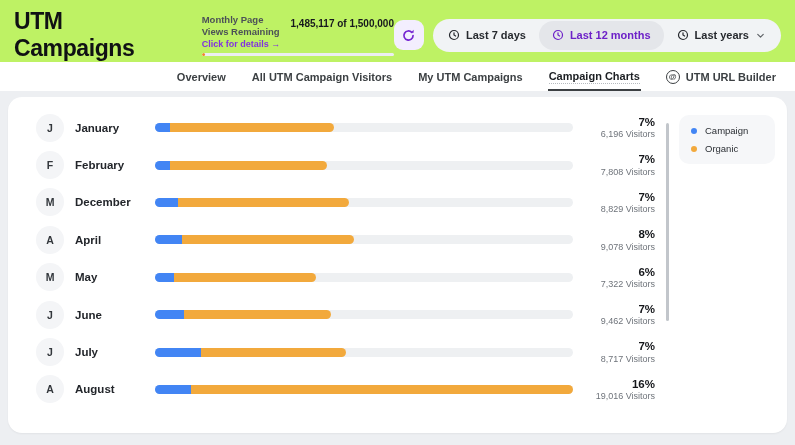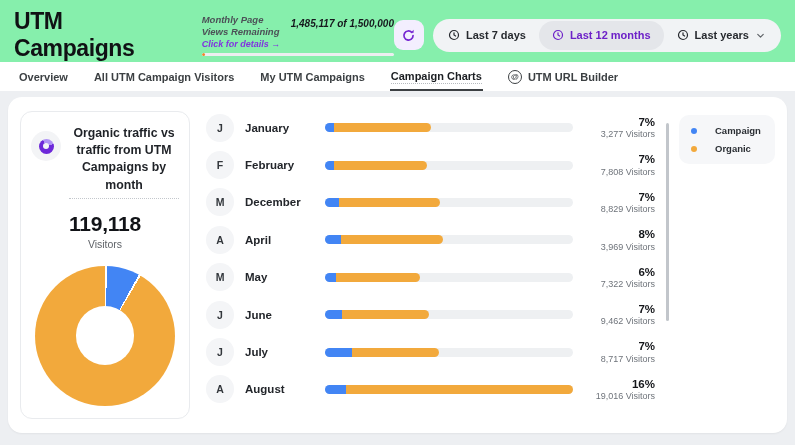--- a/index.html
+++ b/index.html
@@ -1,43 +1,43 @@
 <!DOCTYPE html>
 <html><head>
 <meta charset="utf-8">
 <style>
   * { margin:0; padding:0; box-sizing:border-box; }
   html,body { width:795px; height:445px; overflow:hidden;
     font-family:"Liberation Sans", sans-serif; background:#edeff2; }
 
   
-  .header { height:62px; background:#86efac; display:flex; align-items:center;
+  .header { height:62px; background:#bef264; display:flex; align-items:center;
     padding:8px 14px 0 14px; }
   .app-title { font-size:23px; font-weight:700; color:#101114; letter-spacing:-0.4px; }
-  .pv-block { margin-left:16px; width:196px;font-style:italic; }
+  .pv-block { margin-left:16px; width:196px; }
   .pv-top { display:flex; align-items:flex-start; }
   .pv-labels { flex:1; }
   .pv-label { font-size:9.5px; font-weight:600; color:#4c5157; line-height:1.25; }
   .pv-link { font-size:9px; font-weight:600; color:#8132e0; margin-top:1px; cursor:pointer; }
   .pv-value { font-size:10px; font-weight:700; color:#16181d; margin-left:8px; white-space:nowrap; margin-top:4px; }
   .pv-bar { height:3.5px; background:#eceef0; border-radius:2px; margin-top:4px; overflow:hidden; }
   .pv-bar-fill { height:100%; border-radius:2px; }
   .controls { margin-left:auto; display:flex; align-items:center; gap:9px; }
   .refresh-btn { width:30px; height:30px; border-radius:9px; background:#f3eefe;
     display:flex; align-items:center; justify-content:center; cursor:pointer; border:none; }
   .range-group { background:#f1f3f5; border-radius:17px; height:33px; display:flex;
     align-items:center; padding:2px; }
   .range-btn { display:flex; align-items:center; gap:6px; height:29px; padding:0 13px;
     border-radius:15px; font-size:11px; font-weight:600; color:#26292e; cursor:pointer;
     background:transparent; border:none; font-family:inherit; white-space:nowrap; }
   .range-btn.active { background:#e4e6ea; color:#6d21c8; }
   .range-btn svg { flex:0 0 auto; }
 
   
-  .tabs { background:#fff; display:flex; gap:24px; padding:0 18px; height:29px; }
+  .tabs { background:#fff; display:flex; gap:24px; padding:0 18px; height:29px;justify-content:flex-end; }
   .tab { display:flex; align-items:center; gap:6px; font-size:11px; font-weight:600;
     color:#3c4043; cursor:pointer; padding:2px 1px 0; border-bottom:2.5px solid transparent; }
   .tab.active { color:#1b1e22; border-bottom-color:#3c4043; }
   .tab.active .tab-label { border-bottom:1px dotted #b7bbc0; padding-bottom:1px; }
   .at-icon { width:14px; height:14px; border:1.4px solid #3c4043; border-radius:50%;
     display:inline-flex; align-items:center; justify-content:center; font-size:8px;
     font-weight:700; color:#3c4043; line-height:1; }
 
   
   .content { padding:6px 8px 12px; }
@@ -77,22 +77,22 @@
   .row-right { width:72px; margin-left:10px; text-align:right; flex:0 0 auto; }
   .row-pct { font-size:11.5px; font-weight:700; color:#15171b; }
   .row-visitors { font-size:9px; color:#6e737a; margin-top:1.5px; }
   .scrollbar-thumb { position:absolute; right:0; top:16px; width:3px; height:198px;
     background:#c2c6cb; border-radius:2px; cursor:pointer; }
 
   
   .legend-col { width:106px; flex:0 0 auto; padding:8px 0 0 10px; }
   .legend-box { background:#f6f7f9; border-radius:10px; padding:10px 12px;
     display:flex; flex-direction:column; gap:7px; }
-  .legend-item { display:flex; align-items:center; gap:18px; font-size:9.5px;
-    font-weight:700; color:#2b2f34; cursor:pointer; }
+  .legend-item { display:flex; align-items:center; gap:8px; font-size:9.5px;
+    font-weight:400; color:#2b2f34; cursor:pointer; }
   .legend-dot { width:6px; height:6px; border-radius:50%; flex:0 0 auto; }
 </style>
 </head>
 <body>
 
 <div class="header">
   <div class="app-title">UTM Campaigns</div>
 
   <div class="pv-block">
     <div class="pv-top">
@@ -180,50 +180,36 @@
 
   <div class="tab">
     <span class="at-icon">@</span>
     <span class="tab-label">UTM URL Builder</span>
   </div>
 </div>
 
 <div class="content">
   <div class="main-card">
 
-    <div class="left-card">
-      <div class="card-head">
-        <div class="head-icon">
-            <div class="pie-glyph"></div>
-          </div>
-        <div class="card-title">Organic traffic vs traffic from UTM Campaigns by month</div>
-      </div>
-      <div class="big-number">119,118</div>
-      <div class="big-label">Visitors</div>
-      <div class="donut-wrap">
-        <div class="donut" style="background: conic-gradient(rgb(255, 255, 255) 0%, rgb(255, 255, 255) 0.5%, rgb(66, 133, 244) 0.5%, rgb(66, 133, 244) 8%, rgb(255, 255, 255) 8%, rgb(255, 255, 255) 8.5%, rgb(242, 169, 60) 8.5%, rgb(242, 169, 60) 100%);"></div>
-        <div class="donut-hole"></div>
-      </div>
-    </div>
 
     <div class="rows-col">
       <div class="scrollbar-thumb"></div>
 
   <div class="month-row">
     <div class="badge">J</div>
     <div class="month-name">January</div>
     <div class="bar-track">
       <div class="bar-fill" style="width: 42.8%;">
         <div class="seg-campaign" style="width: 8.17757%; background: rgb(66, 133, 244);"></div>
         <div class="seg-organic" style="background: rgb(242, 169, 60);"></div>
       </div>
     </div>
     <div class="row-right">
       <div class="row-pct">7%</div>
-      <div class="row-visitors">3,277 Visitors</div>
+      <div class="row-visitors">6,196 Visitors</div>
     </div>
   </div>
 
   <div class="month-row">
     <div class="badge">F</div>
     <div class="month-name">February</div>
     <div class="bar-track">
       <div class="bar-fill" style="width: 41.1%;">
         <div class="seg-campaign" style="width: 8.51581%; background: rgb(66, 133, 244);"></div>
         <div class="seg-organic" style="background: rgb(242, 169, 60);"></div>
@@ -254,21 +240,21 @@
     <div class="badge">A</div>
     <div class="month-name">April</div>
     <div class="bar-track">
       <div class="bar-fill" style="width: 47.7%;">
         <div class="seg-campaign" style="width: 13.6268%; background: rgb(66, 133, 244);"></div>
         <div class="seg-organic" style="background: rgb(242, 169, 60);"></div>
       </div>
     </div>
     <div class="row-right">
       <div class="row-pct">8%</div>
-      <div class="row-visitors">3,969 Visitors</div>
+      <div class="row-visitors">9,078 Visitors</div>
     </div>
   </div>
 
   <div class="month-row">
     <div class="badge">M</div>
     <div class="month-name">May</div>
     <div class="bar-track">
       <div class="bar-fill" style="width: 38.5%;">
         <div class="seg-campaign" style="width: 11.6883%; background: rgb(66, 133, 244);"></div>
         <div class="seg-organic" style="background: rgb(242, 169, 60);"></div>

